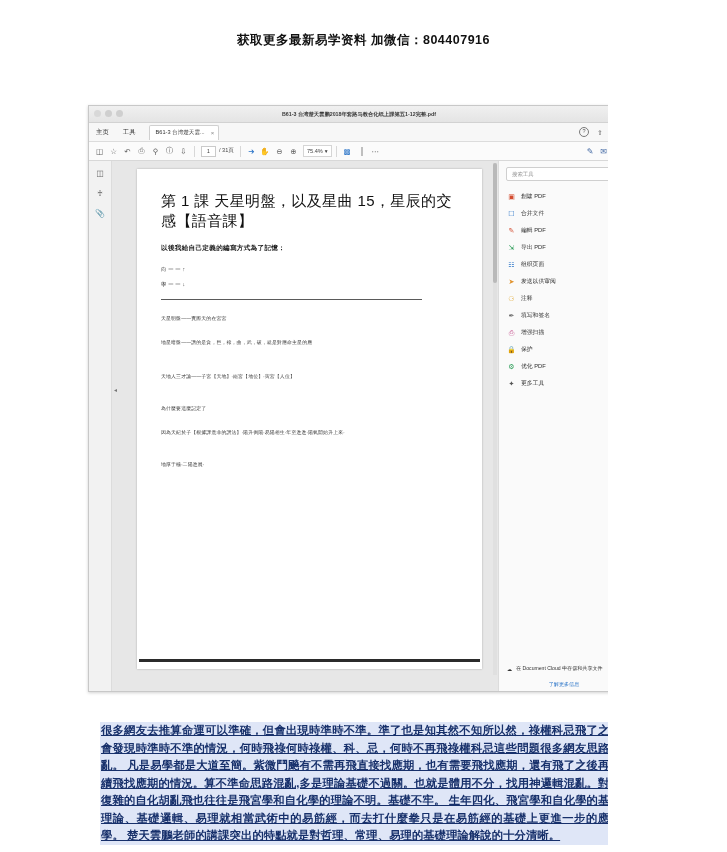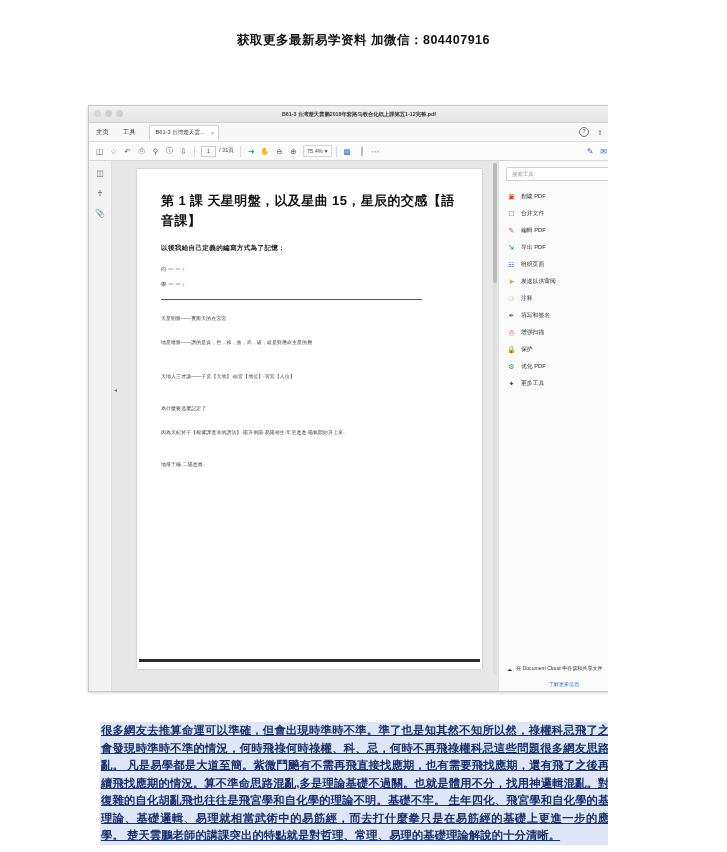--- a/index.html
+++ b/index.html
@@ -213,22 +213,22 @@
     box-sizing: border-box;
   }
   .page-sheet .botline {
     position: absolute;
     left: 2px; right: 2px;
     bottom: 7px;
     height: 3px;
     background: #2b2b2b;
   }
   .docH {
-    font-size: 13px;
-    font-weight: bold;
+    font-size: 15px;
+    font-weight: normal;
     color: #111;
     line-height: 20px;
     letter-spacing: 0.4px;
   }
   .docSub {
     margin-top: 13px;
     font-size: 6.6px;
     font-weight: bold;
     color: #1a1a1a;
     letter-spacing: 0.3px;

